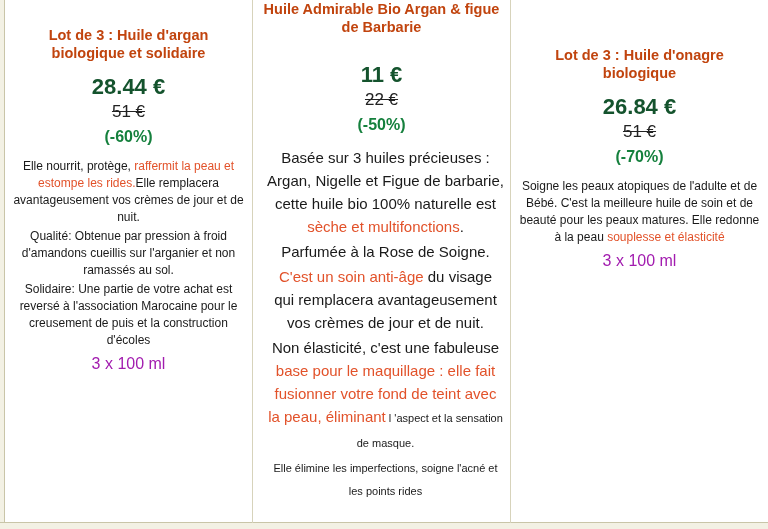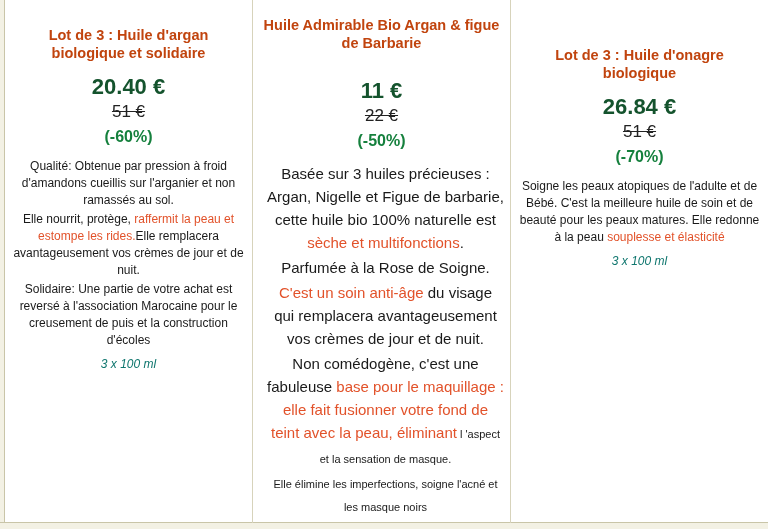--- a/index.html
+++ b/index.html
@@ -48,21 +48,21 @@
     align-items: flex-start;
   }
   .col {
     box-sizing: border-box;
     padding: 0 6px;
     text-align: center;
   }
   .col-1 { width: 247px; padding-top: 26px; }
   .col-2 {
     width: 259px;
-    padding-top: 16px;
+    padding-top: 0;
     border-left: 1px solid #d7d3bb;
     border-right: 1px solid #d7d3bb;
     min-height: 523px;
   }
   .col-3 { width: 257px; padding-top: 46px; }
 
   .product-title {
     color: #c1440e;
     font-weight: bold;
     font-size: 14.5px;
@@ -104,64 +104,63 @@
     line-height: 23px;
     margin-left: 8px;
   }
   .desc p {
     margin: 0 0 2px 0;
   }
   .hl {
     color: #e2522a;
   }
   .size {
-    font-size: 12px;
-    color: #0f766e;
+    font-size: 16px;
+    color: #a21caf;
     line-height: 18px;
     margin-top: 6px;
-    font-style: italic;
   }
   .small-note {
     font-size: 11px;
   }
 </style>
 </head>
 <body>
 
 <div class="page">
 
   <div class="left-rail"></div>
   <div class="bottom-rail"></div>
 
   <div class="columns">
 
     <div class="col col-1">
       <h2 class="product-title">Lot de 3 : Huile d'argan biologique et solidaire</h2>
-      <p class="price-new">20.40 €</p>
+      <p class="price-new">28.44 €</p>
       <p class="price-old">51 €</p>
       <p class="discount">(-60%)</p>
       <div class="desc">
+        <p><span>Elle nourrit, protège, </span><span class="hl">raffermit la peau et estompe les rides.</span><span>Elle remplacera avantageusement vos crèmes de jour et de nuit.</span></p>
         <p>Qualité: Obtenue par pression à froid d'amandons cueillis sur l'arganier et non ramassés au sol.</p>
-        <p><span>Elle nourrit, protège, </span><span class="hl">raffermit la peau et estompe les rides.</span><span>Elle remplacera avantageusement vos crèmes de jour et de nuit.</span></p>
         <p>Solidaire: Une partie de votre achat est reversé à l'association Marocaine pour le creusement de puis et la construction d'écoles</p>
       </div>
       <p class="size">3 x 100 ml</p>
     </div>
 
     <div class="col col-2">
       <h2 class="product-title">Huile Admirable Bio Argan &amp; figue de Barbarie</h2>
       <p class="price-new">11 €</p>
       <p class="price-old">22 €</p>
       <p class="discount">(-50%)</p>
       <div class="desc">
         <p><span>Basée sur 3 huiles précieuses : Argan, Nigelle et Figue de barbarie, cette huile bio 100% naturelle est </span><span class="hl">sèche et multifonctions</span><span>.</span></p>
         <p>Parfumée à la Rose de Soigne.</p>
         <p><span class="hl">C'est un soin anti-âge</span><span> du visage qui remplacera avantageusement vos crèmes de jour et de nuit.</span></p>
-        <p><span>Non comédogène, c'est une fabuleuse </span><span class="hl">base pour le maquillage : elle fait fusionner votre fond de teint avec la peau, éliminant</span><span class="small-note"> l 'aspect et la sensation de masque.</span></p>
-        <p class="small-note">Elle élimine les imperfections, soigne l'acné et les masque noirs</p>
+        <p><span>Non élasticité, c'est une fabuleuse </span><span class="hl">base pour le maquillage : elle fait fusionner votre fond de teint avec la peau, éliminant</span><span class="small-note"> l 'aspect et la sensation de masque.</span></p>
+        <p class="small-note">Elle élimine les imperfections, soigne l'acné et les points rides</p>
       </div>
     </div>
 
     <div class="col col-3">
       <h2 class="product-title">Lot de 3 : Huile d'onagre biologique</h2>
       <p class="price-new">26.84 €</p>
       <p class="price-old">51 €</p>
       <p class="discount">(-70%)</p>
       <div class="desc">
         <p><span>Soigne les peaux atopiques de l'adulte et de Bébé. C'est la meilleure huile de soin et de beauté pour les peaux matures. Elle redonne à la peau </span><span class="hl">souplesse et élasticité</span></p>

